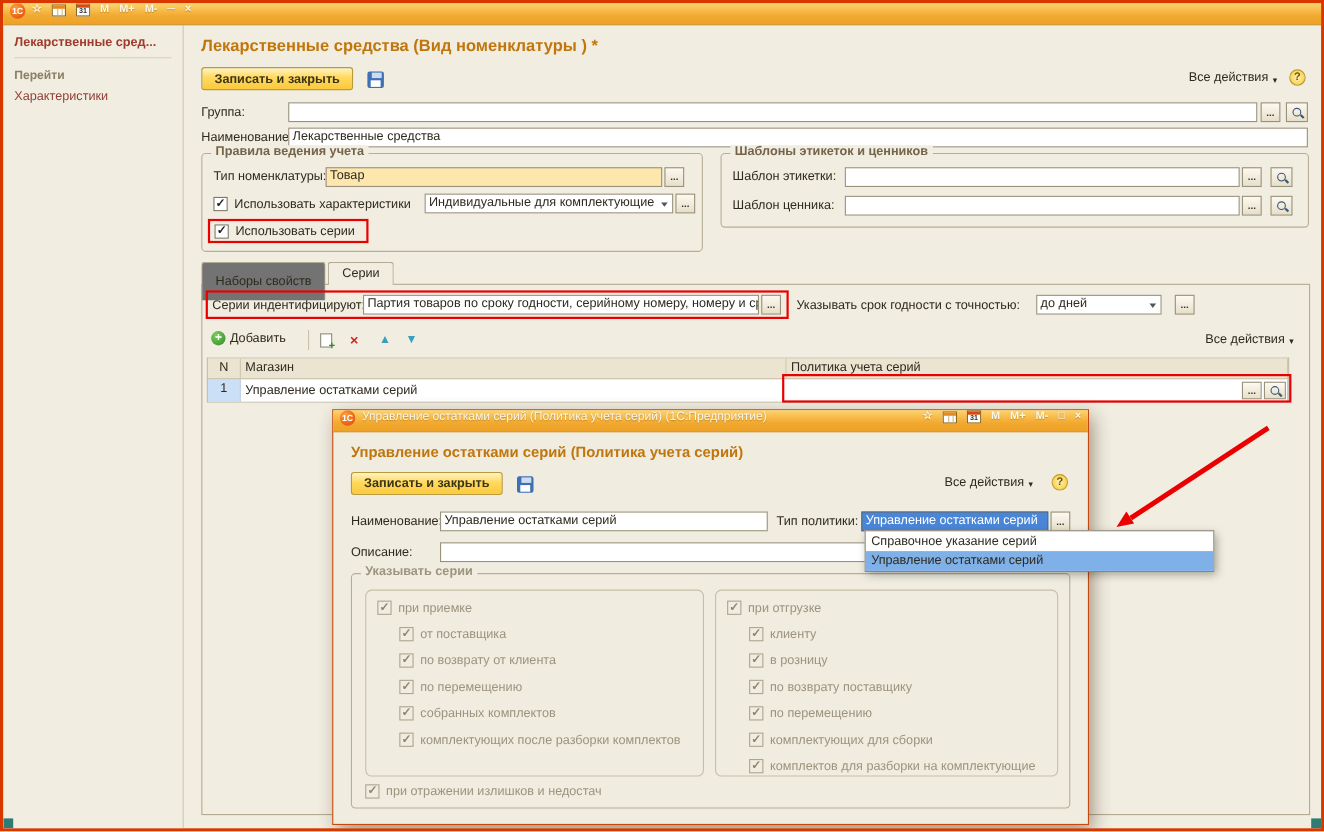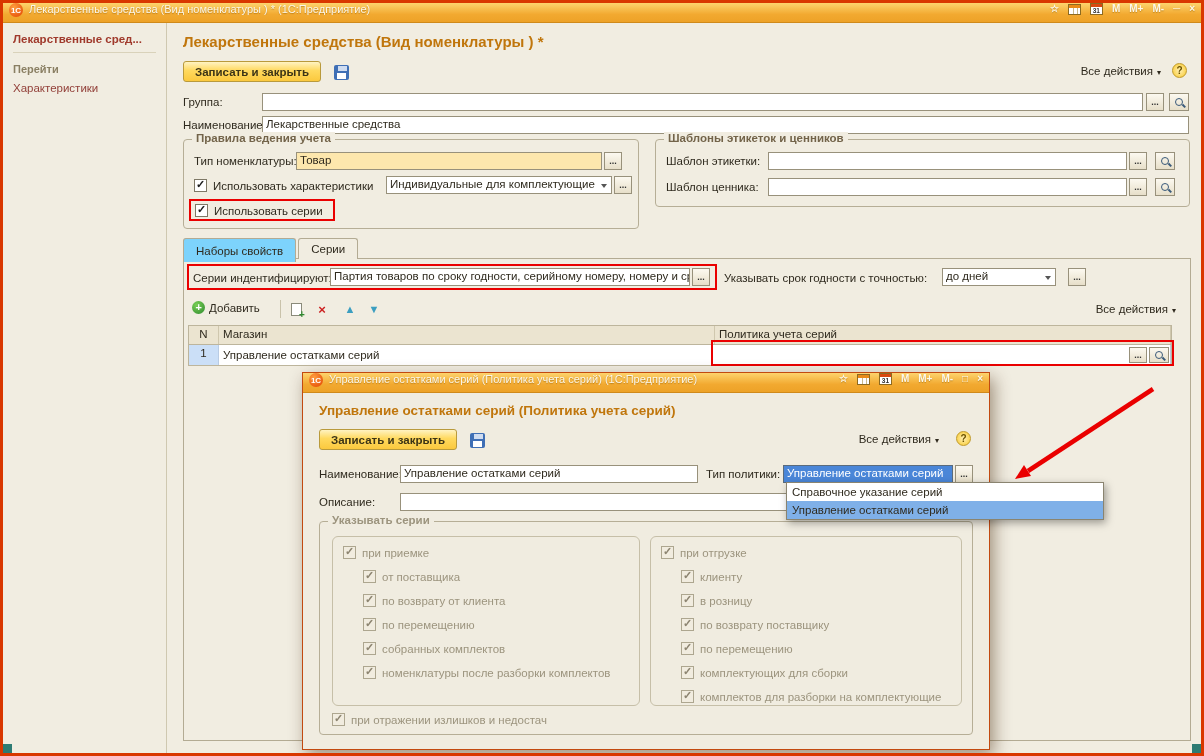--- a/index.html
+++ b/index.html
@@ -45,21 +45,21 @@
   .mag::after{content:"";position:absolute;width:4px;height:1.5px;background:#3a5a7a;right:-3.5px;bottom:-1px;transform:rotate(45deg);}
   .fs{position:absolute;border:1px solid #b6ae96;border-radius:4px;box-sizing:border-box;}
   .fs-legend{position:absolute;top:-8px;left:8px;background:#f1ede1;padding:0 4px;font-weight:bold;color:#73644a;white-space:nowrap;}
   .cb{display:inline-block;width:13px;height:13px;background:#fff;border:1px solid #7e7866;box-sizing:border-box;position:relative;flex:0 0 auto;}
   .cb.checked::after{content:"✓";position:absolute;left:1px;top:-2px;font-size:11px;font-weight:bold;color:#1d1d1d;}
   .cb.dis{background:#f1ecdf;border-color:#ada68f;}
   .cb.dis.checked::after{color:#8d8571;}
   .cbrow{position:absolute;display:flex;align-items:center;gap:6px;height:15px;white-space:nowrap;}
   .cbrow.dis{color:#9c947e;}
   .tabs{position:absolute;left:16px;top:215px;display:flex;z-index:3;}
-  .tab{height:24px;padding:0 12px;display:flex;align-items:center;background:#7dd3fc;border:1px solid #b3ab93;border-bottom:none;border-radius:3px 3px 0 0;margin-right:2px;cursor:pointer;box-sizing:border-box;}
+  .tab{height:35px;padding:0 12px;display:flex;align-items:center;background:#737373;border:1px solid #b3ab93;border-bottom:none;border-radius:3px 3px 0 0;margin-right:2px;cursor:pointer;box-sizing:border-box;}
   .tab.active{background:#f1ede1;height:21px;font-weight:normal;}
   .panel{position:absolute;left:16px;top:235px;right:10px;bottom:12px;border:1px solid #b3ab93;box-sizing:border-box;background:#f1ede1;}
   .sep-v{position:absolute;width:1px;background:#c9c2aa;}
   
   .grid{position:absolute;border:1px solid #bdb59c;background:#fff;box-sizing:border-box;}
   .thead{display:flex;background:#ebe4d0;border-bottom:1px solid #bdb59c;height:18px;}
   .th{border-right:1px solid #cfc7ae;padding:2px 4px;box-sizing:border-box;white-space:nowrap;overflow:hidden;}
   .trow{display:flex;height:20px;background:#cbdff7;cursor:pointer;}
   .td{border-right:1px solid #b9cce4;padding:2px 4px;box-sizing:border-box;white-space:nowrap;overflow:hidden;}
   .col-n{width:30px;flex:none;text-align:center;}
@@ -91,21 +91,20 @@
   .arr-up{color:#3b9ec0;font-size:11px;line-height:1;}
   .arr-dn{color:#3b9ec0;font-size:11px;line-height:1;}
 </style>
 </head>
 <body>
 
 <div class="app">
 
   <div class="tb">
     <span class="logo">1С</span>
-    <span class="tb-title">Лекарственные средства (Вид номенклатуры ) *  (1С:Предприятие)</span>
     <div class="tb-icons">
       <span class="winbtn">☆</span>
       <span class="icon-grid"></span>
       <span class="icon-cal">
           <i class="cal-num">31</i>
         </span>
       <span class="winbtn">М</span>
       <span class="winbtn">М+</span>
       <span class="winbtn">М-</span>
       <span class="winbtn">─</span>
@@ -294,21 +293,21 @@
           <div class="cbrow dis" style="left:30px;top:80px">
               <span class="cb checked dis"></span>
               <span>по перемещению</span>
             </div>
           <div class="cbrow dis" style="left:30px;top:104px">
               <span class="cb checked dis"></span>
               <span>собранных комплектов</span>
             </div>
           <div class="cbrow dis" style="left:30px;top:128px">
               <span class="cb checked dis"></span>
-              <span>номенклатуры после разборки комплектов</span>
+              <span>комплектующих после разборки комплектов</span>
             </div>
         </div>
 
         <div class="group-box" style="left:330px;top:14px;width:312px;height:170px">
           <div class="cbrow dis" style="left:10px;top:8px">
               <span class="cb checked dis"></span>
               <span>при отгрузке</span>
             </div>
           <div class="cbrow dis" style="left:30px;top:32px">
               <span class="cb checked dis"></span>

